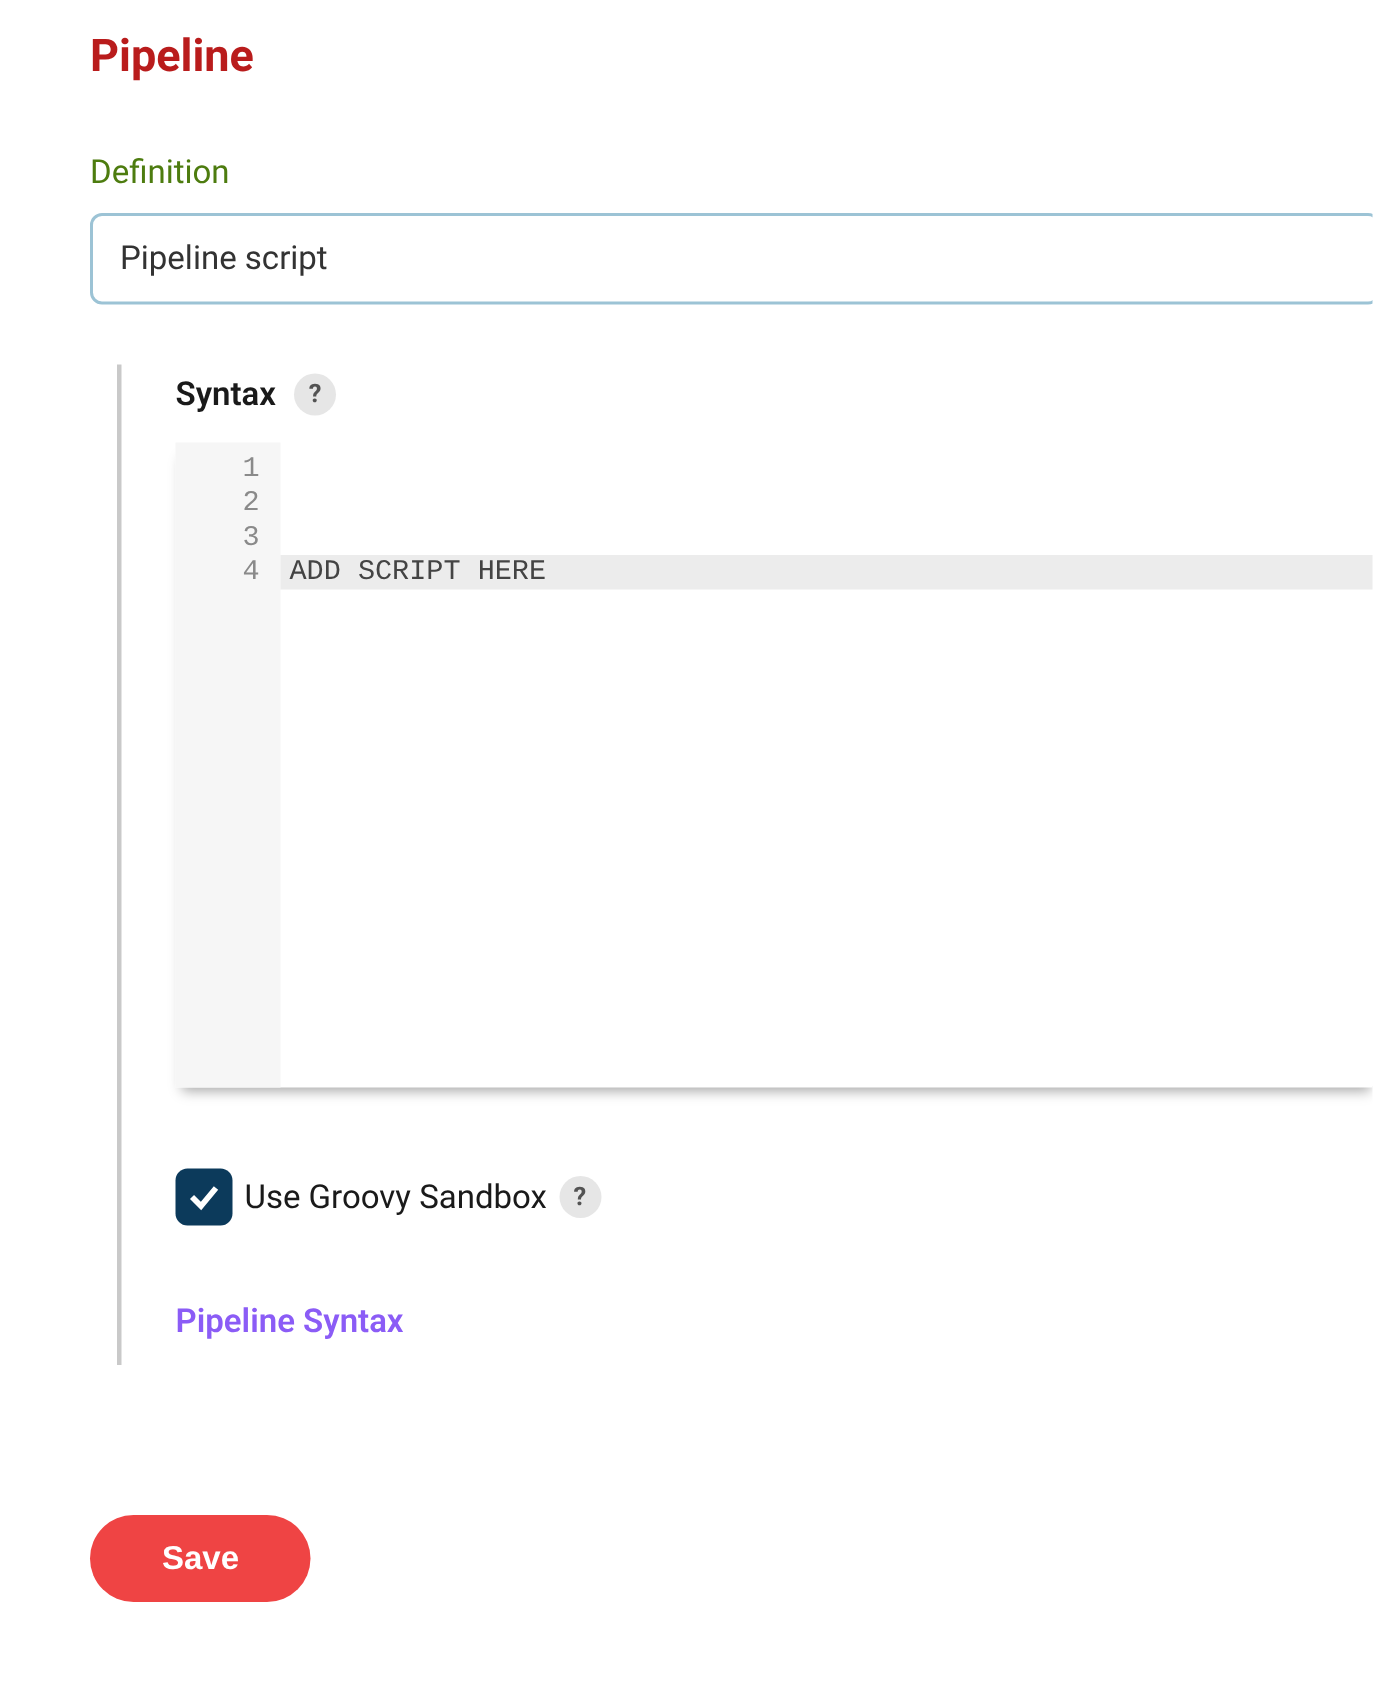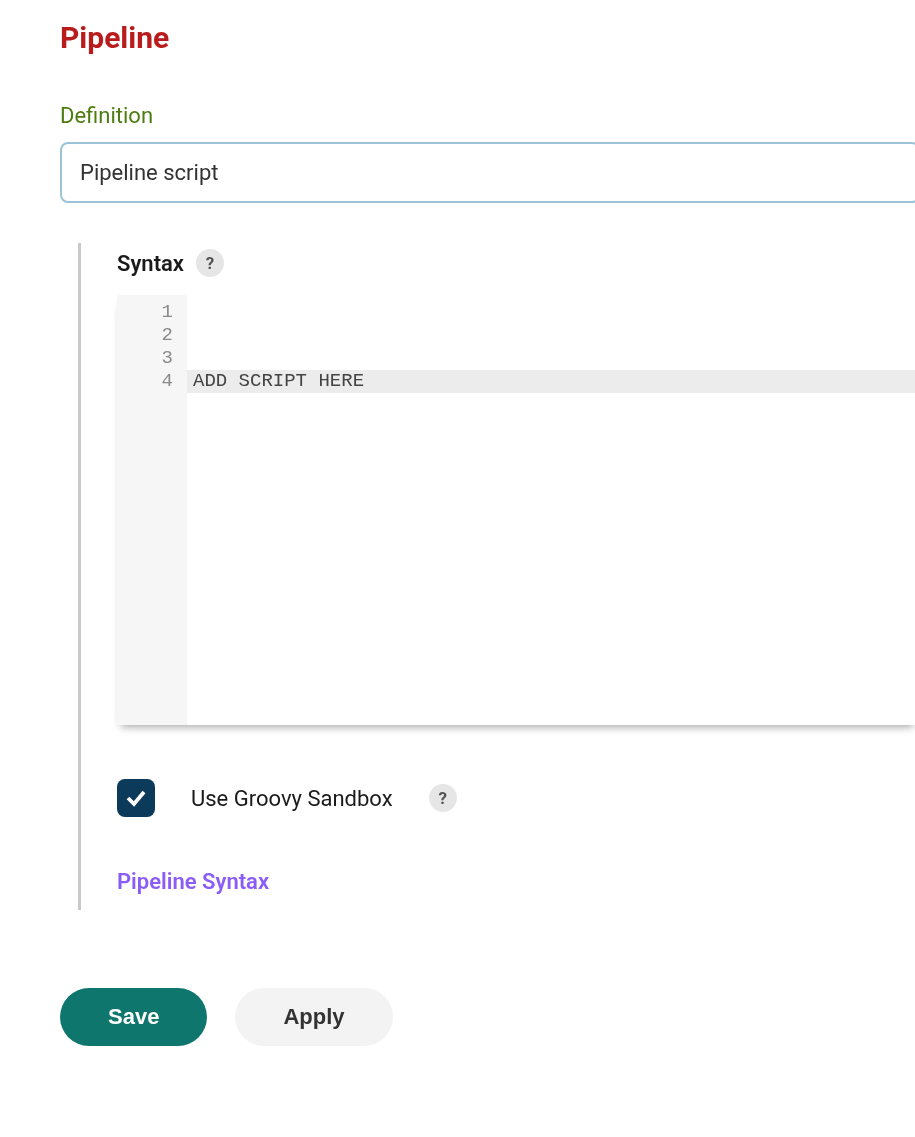--- a/index.html
+++ b/index.html
@@ -107,21 +107,21 @@
       padding-left: 6px;
       color: #444;
       white-space: pre;
     }
     .code-line.active {
       background: #ececec;
     }
     .checkbox-row {
       display: flex;
       align-items: center;
-      gap: 36px;
+      gap: 8px;
       margin-bottom: 52px;
     }
     .checkbox {
       width: 38px;
       height: 38px;
       border-radius: 8px;
       background: #0c3a5b;
       display: flex;
       align-items: center;
       justify-content: center;
@@ -154,22 +154,23 @@
     }
     .btn {
       padding: 16px 48px;
       border-radius: 32px;
       font-size: 22px;
       font-weight: 600;
       border: none;
       cursor: pointer;
     }
     .btn-primary {
-      background: #0f766e;
+      background: #ef4444;
       color: #ffffff;
+      margin-top: 22px;
     }
     .btn-secondary {
       background: #f3f3f3;
       color: #333;
     }
   </style>
 </head>
 <body>
 
 <h1 class="page-title">Pipeline</h1>
@@ -211,14 +212,13 @@
     <span class="checkbox-label">Use Groovy Sandbox</span>
     <span class="help-icon">?</span>
   </div>
 
   <div class="link">Pipeline Syntax</div>
 
 </div>
 
 <div class="button-row">
   <button class="btn btn-primary">Save</button>
-  <button class="btn btn-secondary">Apply</button>
 </div>
 
 </body></html>

